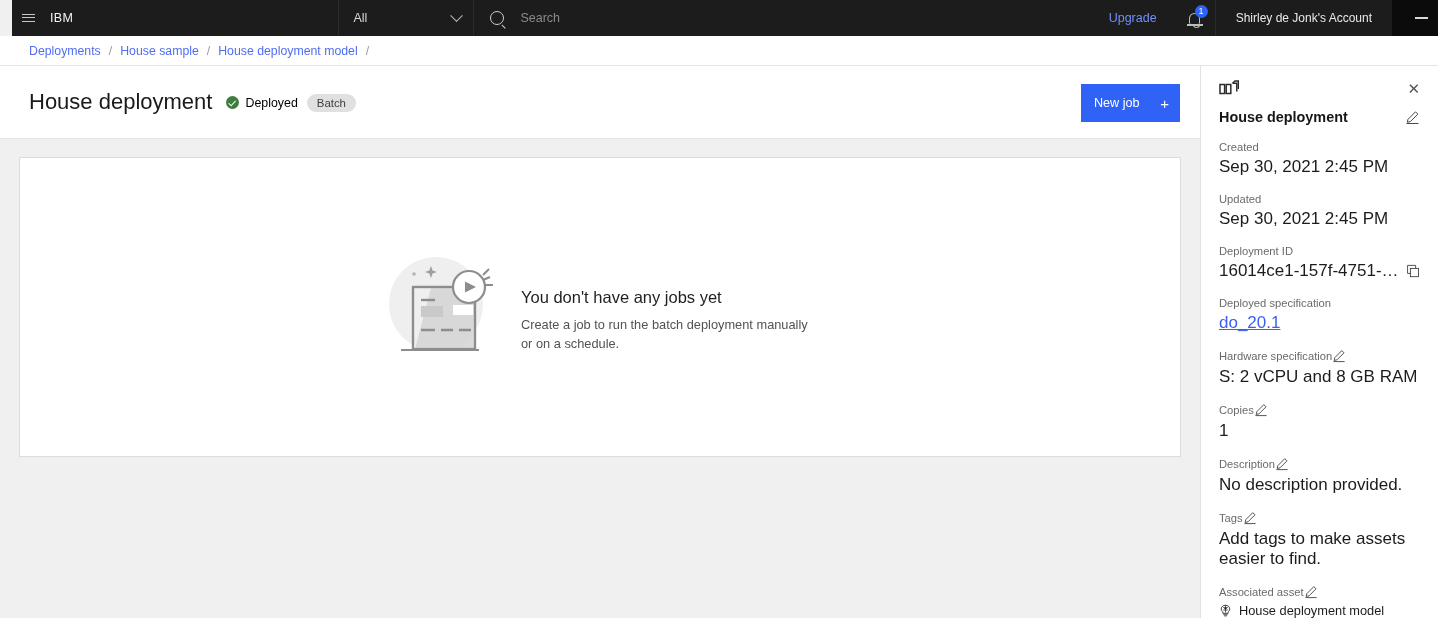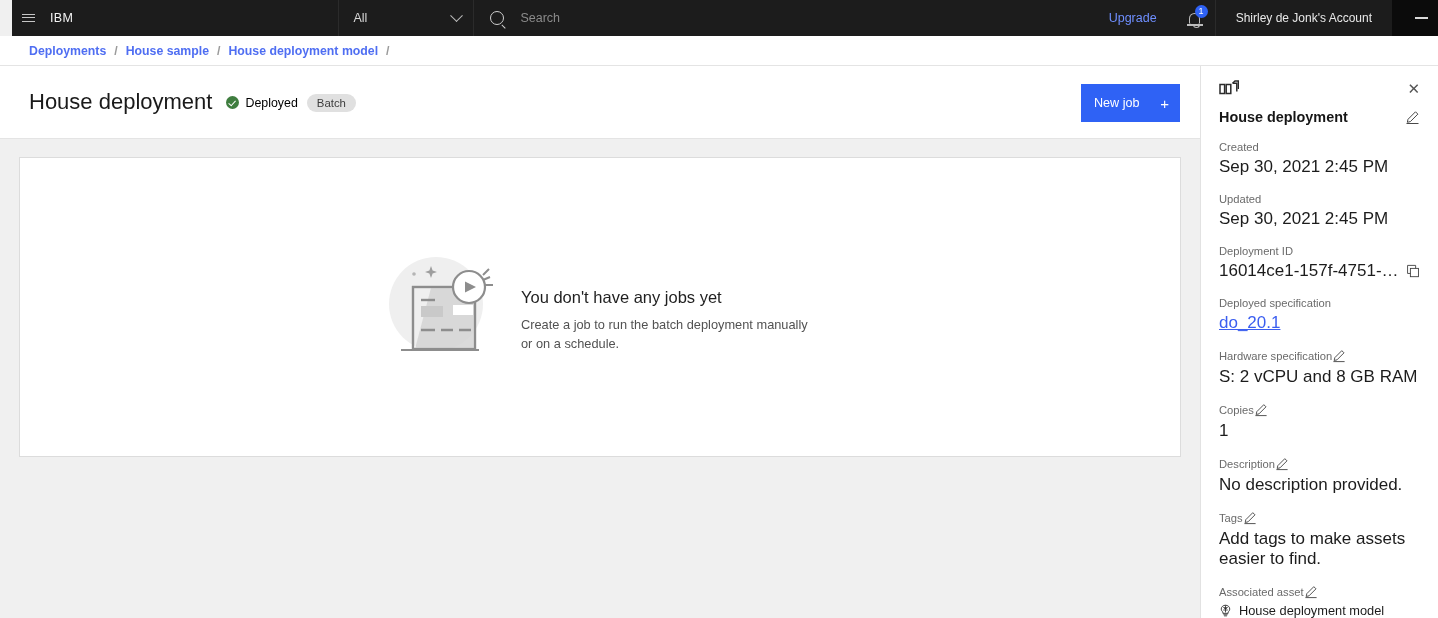--- a/index.html
+++ b/index.html
@@ -106,21 +106,21 @@
   }
   .tb-min span { display:block; width: 13px; height: 1.4px; background: #d9d9d9; }
 
   
   .crumbbar {
     position: absolute; top: 36px; left: 0;
     width: 1438px; height: 30px;
     background: #fff; border-bottom: 1px solid #e4e4e4;
     display: flex; align-items: center;
   }
-  .crumbs { display: flex; align-items: center; padding-left: 29px; gap: 0; font-weight: bold; }
+  .crumbs { display: flex; align-items: center; padding-left: 29px; gap: 0; }
   .crumb { color: #4f6ef2; font-size: 12.3px; cursor: pointer; }
   .crumb-sep { color: #9b9b9b; font-size: 12.3px; margin: 0 8px; }
   .crumb-sep.tail { margin-left: 8px; }
 
   .icon-rail {
     position: absolute; right: 0; top: 36px; height: 30px;
     display: flex; align-items: stretch;
   }
   .rail-btn {
     width: 48px; display: flex; align-items: center; justify-content: center;

